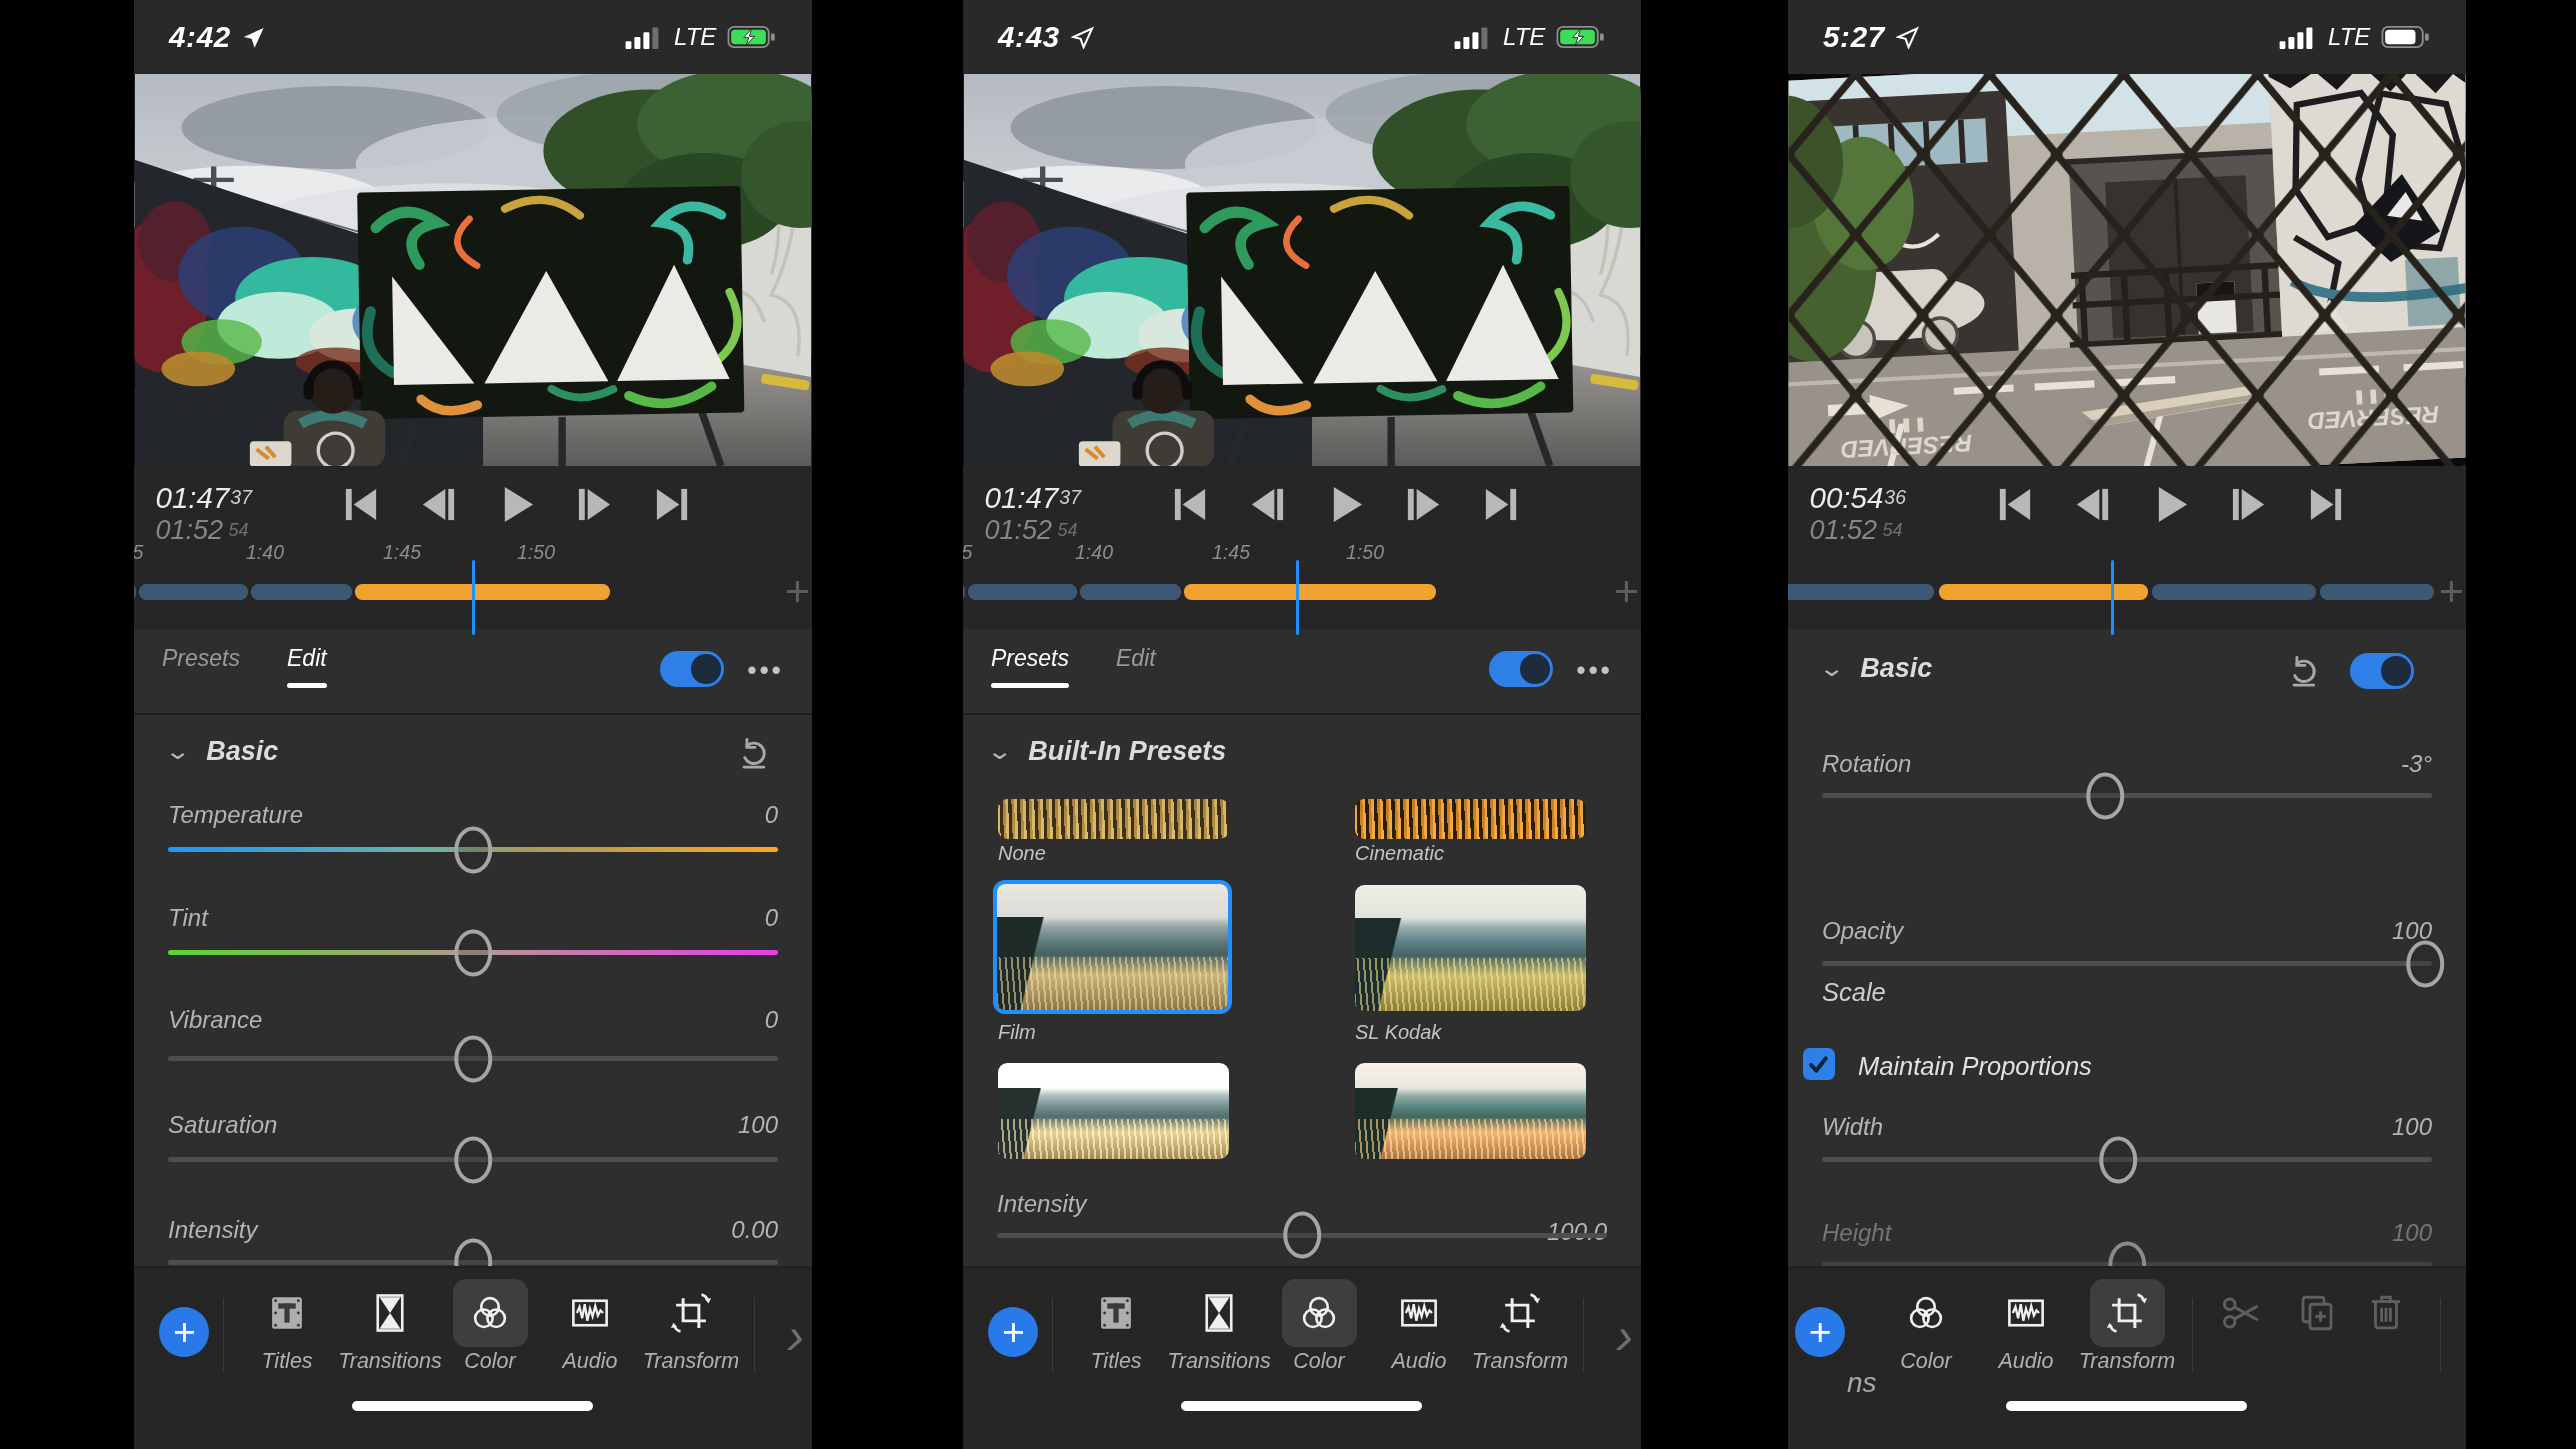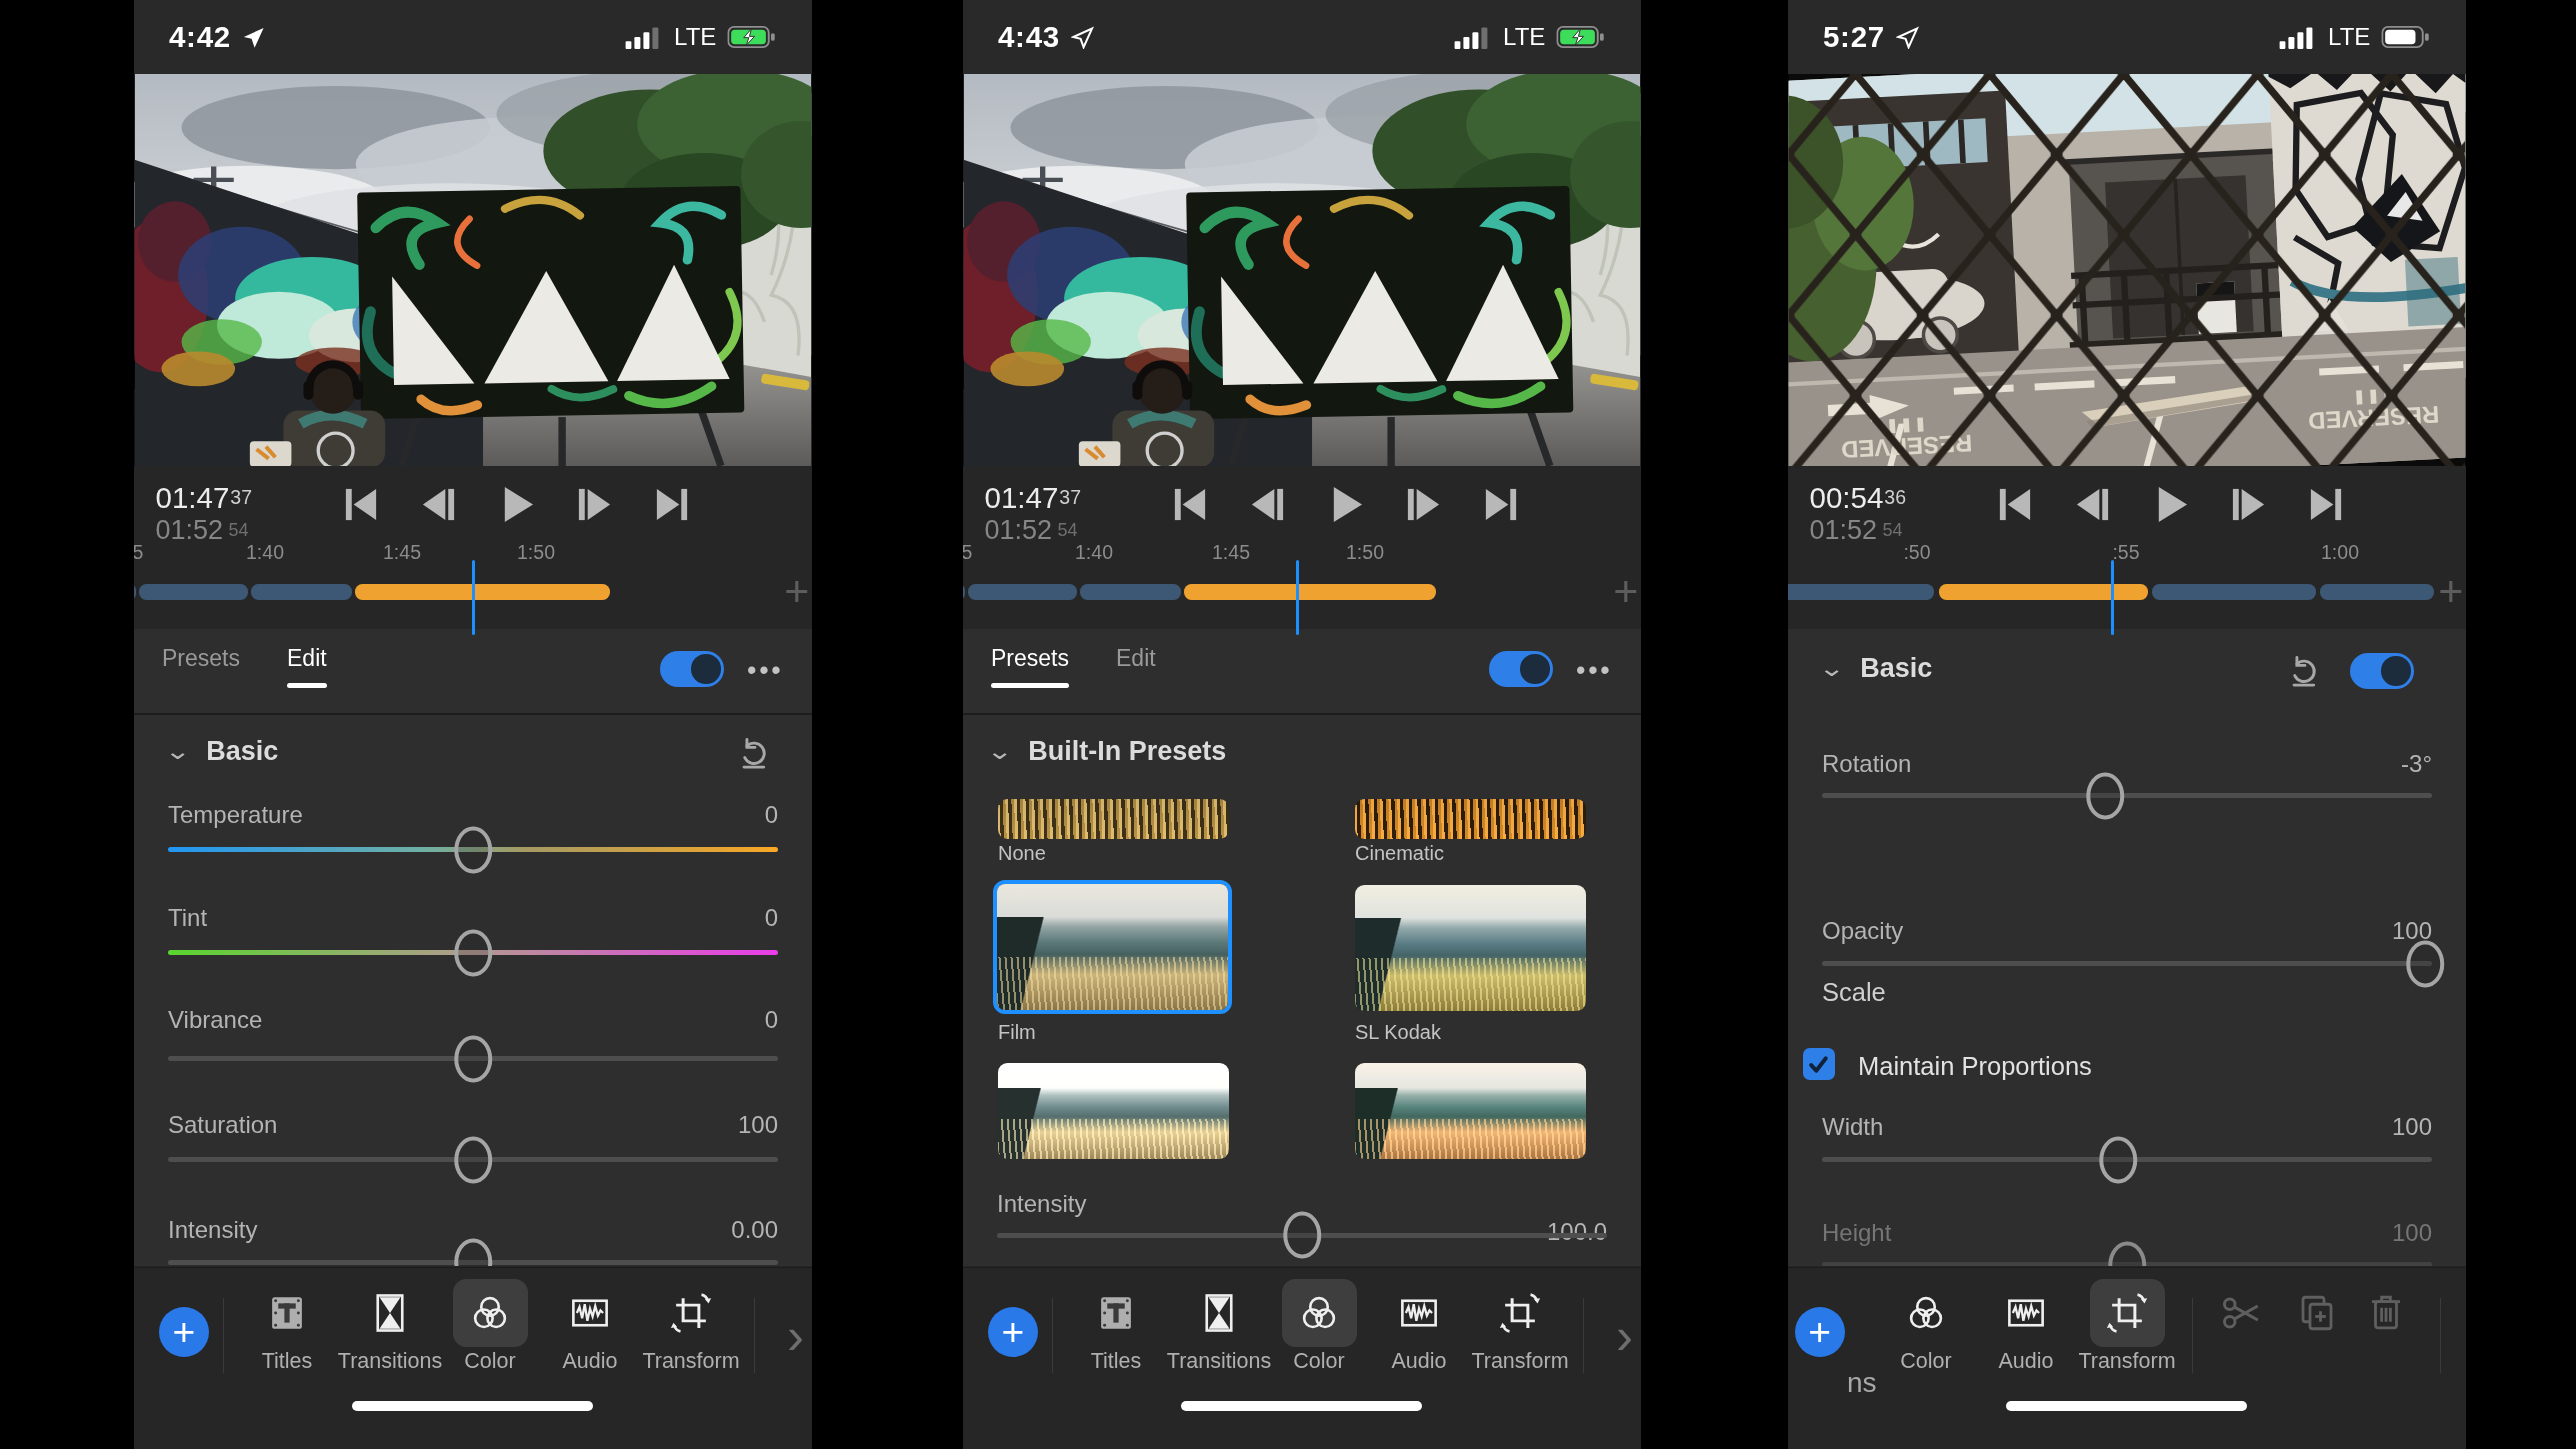--- a/index.html
+++ b/index.html
@@ -1,17 +1,17 @@
 <!DOCTYPE html>
 <html style="font-size:10.7px"><head>
 <meta charset="utf-8">
 <style>
   html,body{margin:0;padding:0;background:#000;}
   #stage{position:relative;width:2576px;height:1449px;background:#000;overflow:hidden;
-         font-family:"Liberation Sans","DejaVu Sans",sans-serif;-webkit-font-smoothing:antialiased;}
+         font-family:"Liberation Sans","DejaVu Sans",sans-serif;font-style:italic;-webkit-font-smoothing:antialiased;}
   .phone{position:absolute;top:0;width:678px;height:1449px;background:#262626;overflow:hidden;}
   #phone-left{left:134px}#phone-mid{left:963px}#phone-right{left:1788px}
 
   
   .statusbar{position:absolute;top:0;left:0;right:0;height:74px;background:#292929;
              display:flex;align-items:center;justify-content:space-between;padding:0 35px;box-sizing:border-box;z-index:5}
   .st-left{display:flex;align-items:center;gap:10.7px}
   .st-time{font-size:29.5px;font-weight:bold;color:#fff;letter-spacing:0.7px}
   .st-right{display:flex;align-items:center;gap:10.7px}
   .st-lte{font-size:24px;color:#fff;font-weight:400}
@@ -802,25 +802,20 @@
             <svg width="39" height="39" viewBox="0 0 58 58">
               <use href="#i-stepfwd"></use>
             </svg>
           </div>
       <div class="tbtn">
             <svg width="39" height="39" viewBox="0 0 58 58">
               <use href="#i-skipend"></use>
             </svg>
           </div>
     </div>
-    <div class="ruler">
-      <span class="tick" style="left:129px">:50</span>
-      <span class="tick" style="left:338px">:55</span>
-      <span class="tick" style="left:552px">1:00</span>
-    </div>
     <div class="clips">
       <div class="clip blue" style="left:-6.7px;width:153px"></div>
       <div class="clip orange" style="left:151px;width:209px"></div>
       <div class="clip blue" style="left:364px;width:164px"></div>
       <div class="clip blue" style="left:532px;width:114px"></div>
     </div>
     <div class="playhead" style="left:323px"></div>
     <div class="addclip">+</div>
   </div>
 

